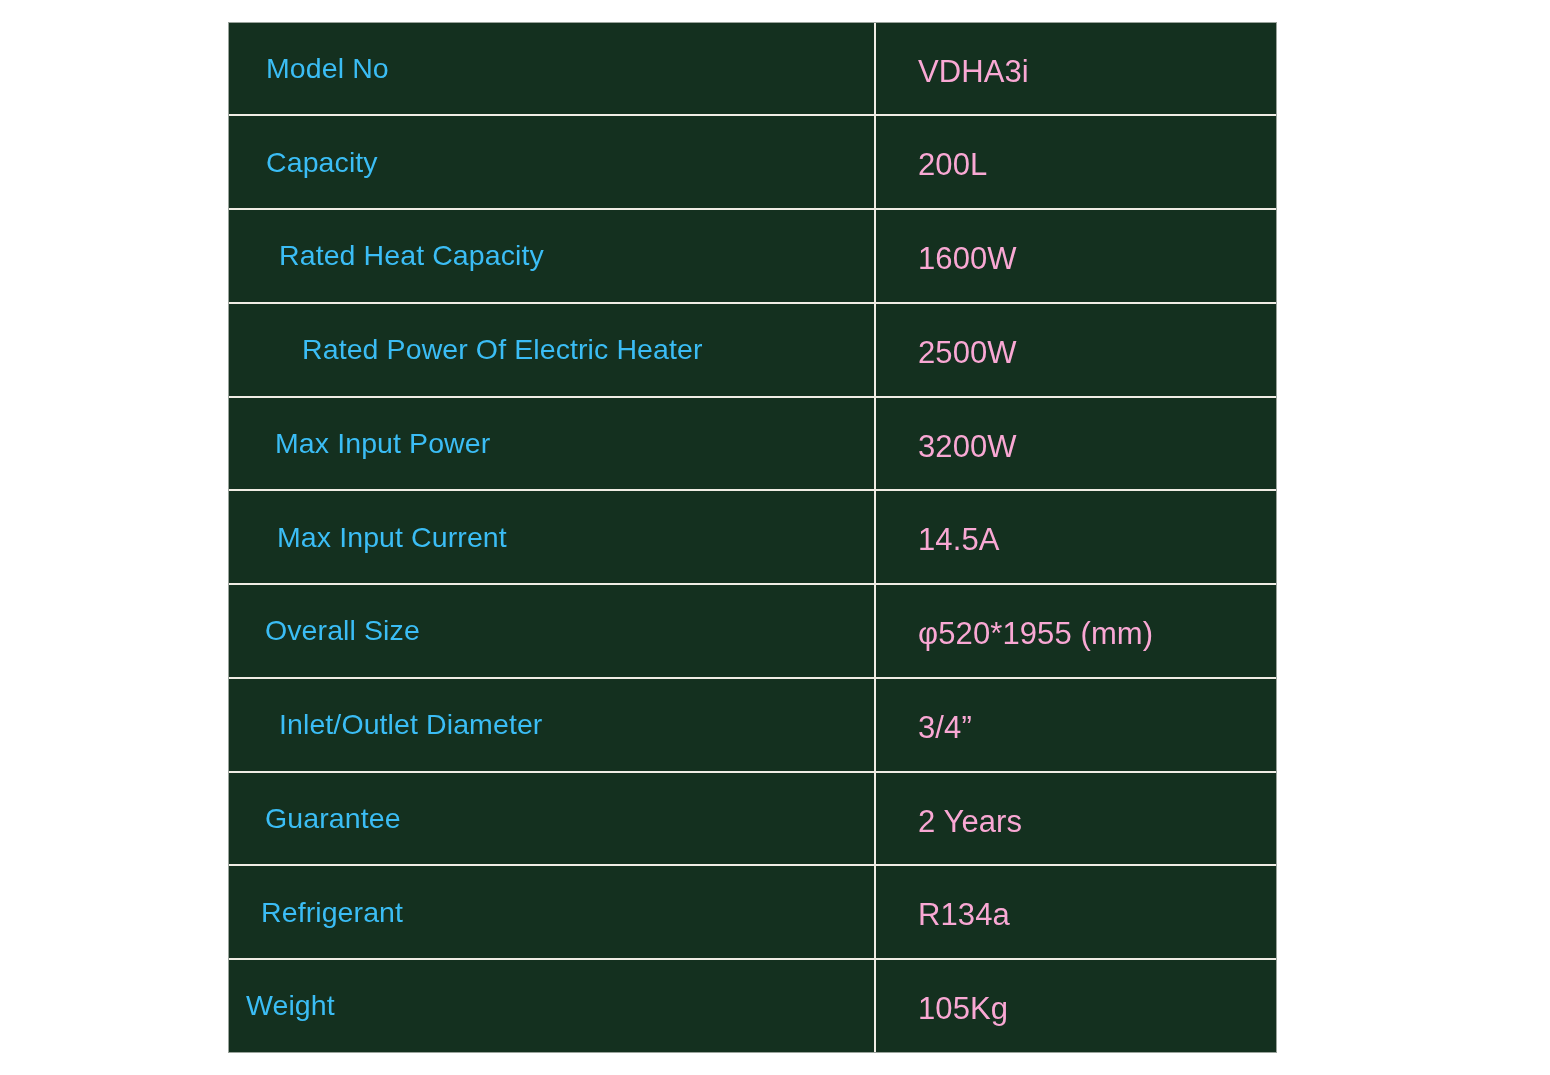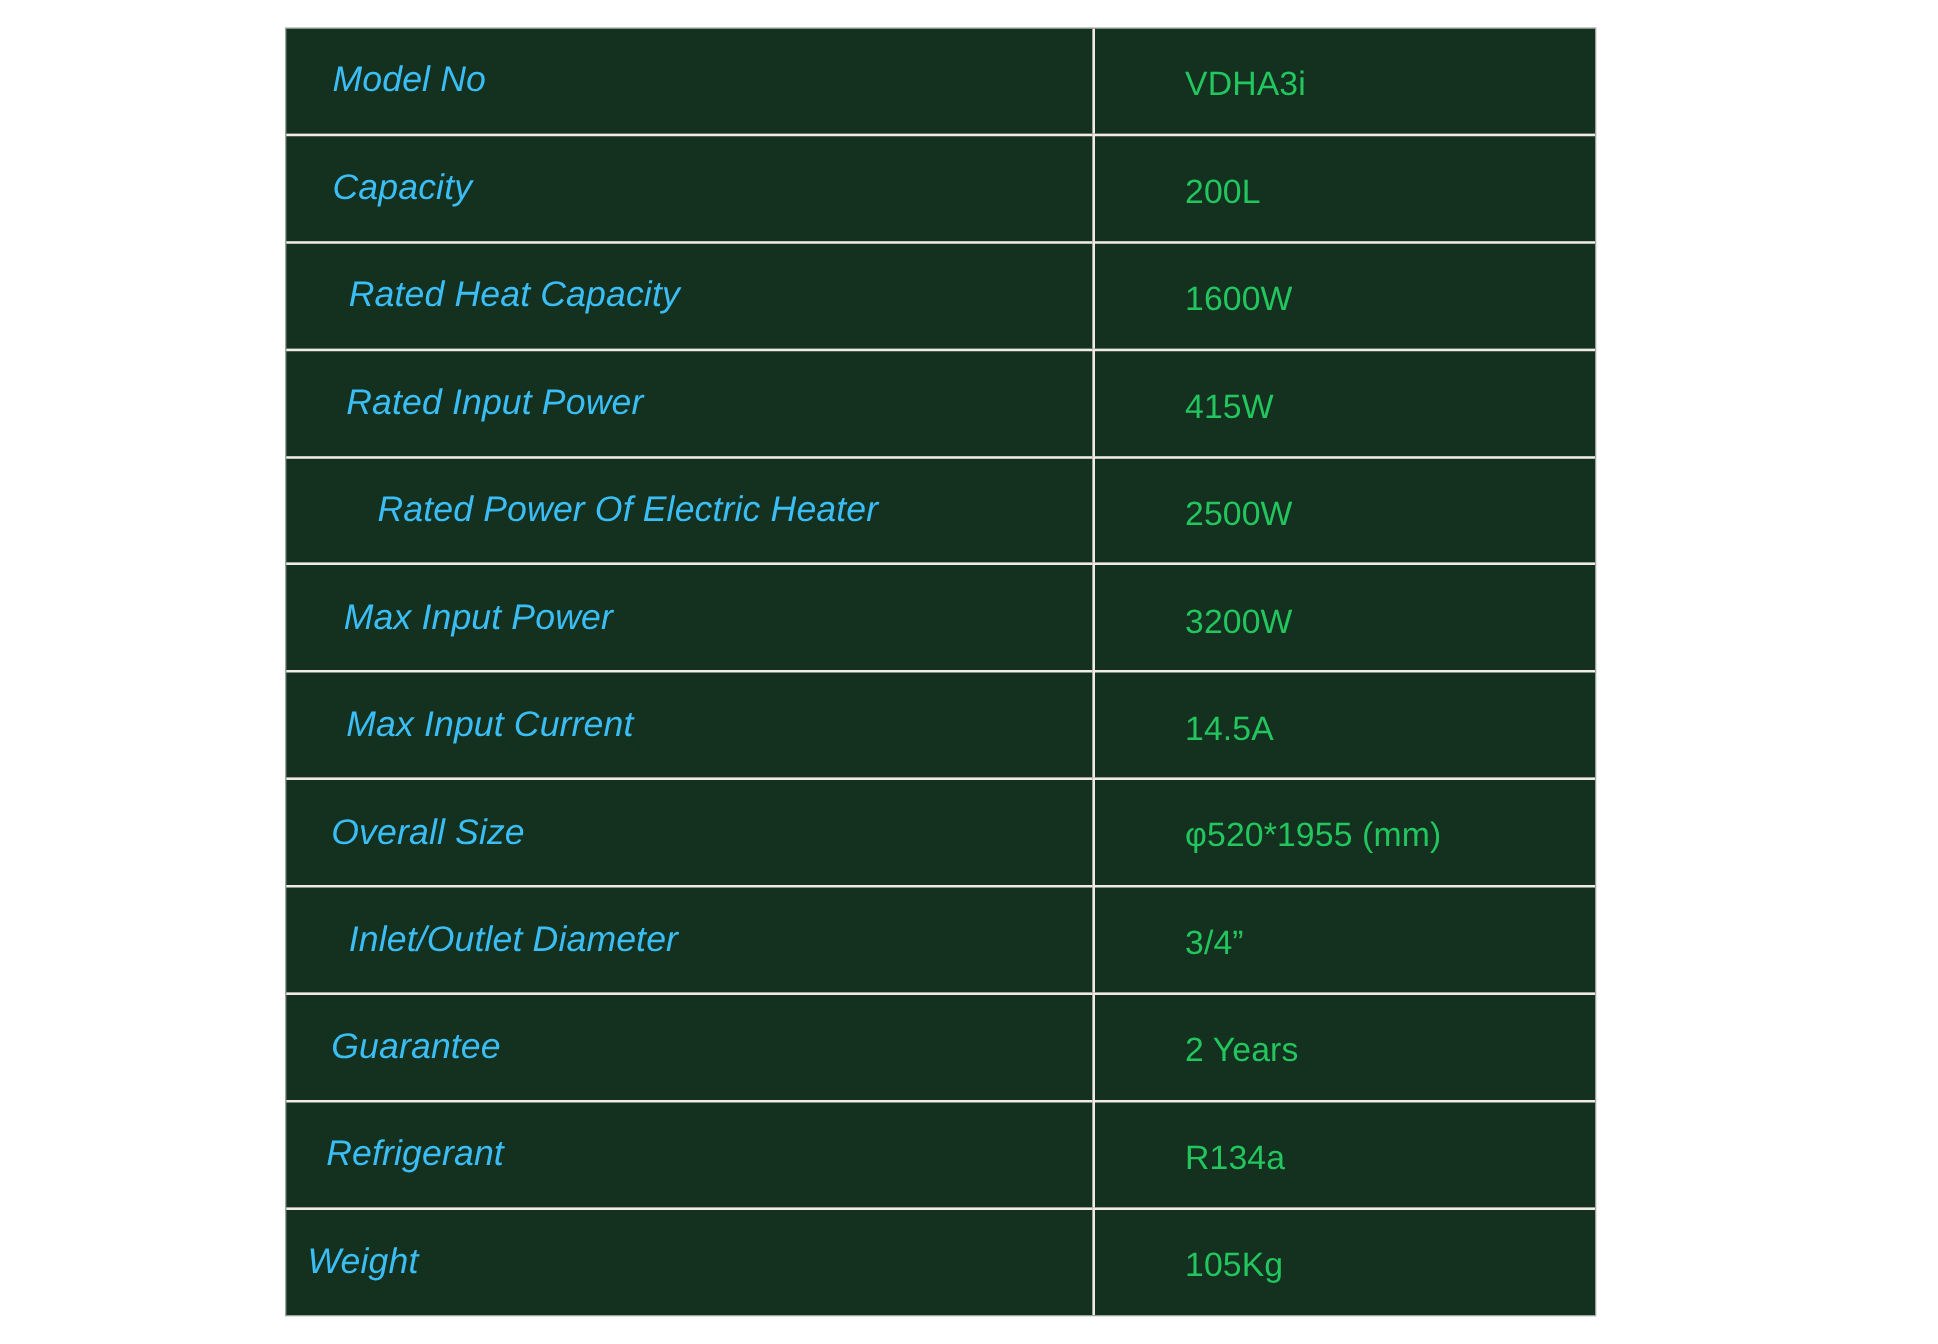--- a/index.html
+++ b/index.html
@@ -46,40 +46,40 @@
   }
 
   
   table.spec-table tr + tr td {
     border-top: 2px solid #f0ece4;
   }
   table.spec-table td.value-cell {
     border-left: 2px solid #f0ece4;
   }
 
-  td.label-cell { width: 645px; font-style: italic; }
+  td.label-cell { width: 645px; }
   td.value-cell { width: 400px; }
 
   .label-text {
     display: block;
     color: #3bbdf5;
     font-size: 28.5px;
     line-height: 1.1;
     letter-spacing: 0.1px;
     white-space: nowrap;
   }
 
   .value-text {
     display: block;
-    color: #22c55e;
-    font-size: 27px;
+    color: #f9a8d4;
+    font-size: 31px;
     line-height: 1.1;
     letter-spacing: 0.1px;
     white-space: nowrap;
-    padding-left: 72px;
+    padding-left: 42px;
     position: relative;
     top: 3px;
   }
 </style>
 </head>
 <body>
 
 <div id="spec-table-wrap">
   <table class="spec-table">
     <tbody>
@@ -98,28 +98,20 @@
           <td class="value-cell">
             <span class="value-text">200L</span>
           </td>
         </tr>
         <tr>
           <td class="label-cell">
             <span class="label-text" style="padding-left: 50px;">Rated Heat Capacity</span>
           </td>
           <td class="value-cell">
             <span class="value-text">1600W</span>
-          </td>
-        </tr>
-        <tr>
-          <td class="label-cell">
-            <span class="label-text" style="padding-left: 48px;">Rated Input Power</span>
-          </td>
-          <td class="value-cell">
-            <span class="value-text">415W</span>
           </td>
         </tr>
         <tr>
           <td class="label-cell">
             <span class="label-text" style="padding-left: 73px;">Rated Power Of Electric Heater</span>
           </td>
           <td class="value-cell">
             <span class="value-text">2500W</span>
           </td>
         </tr>

